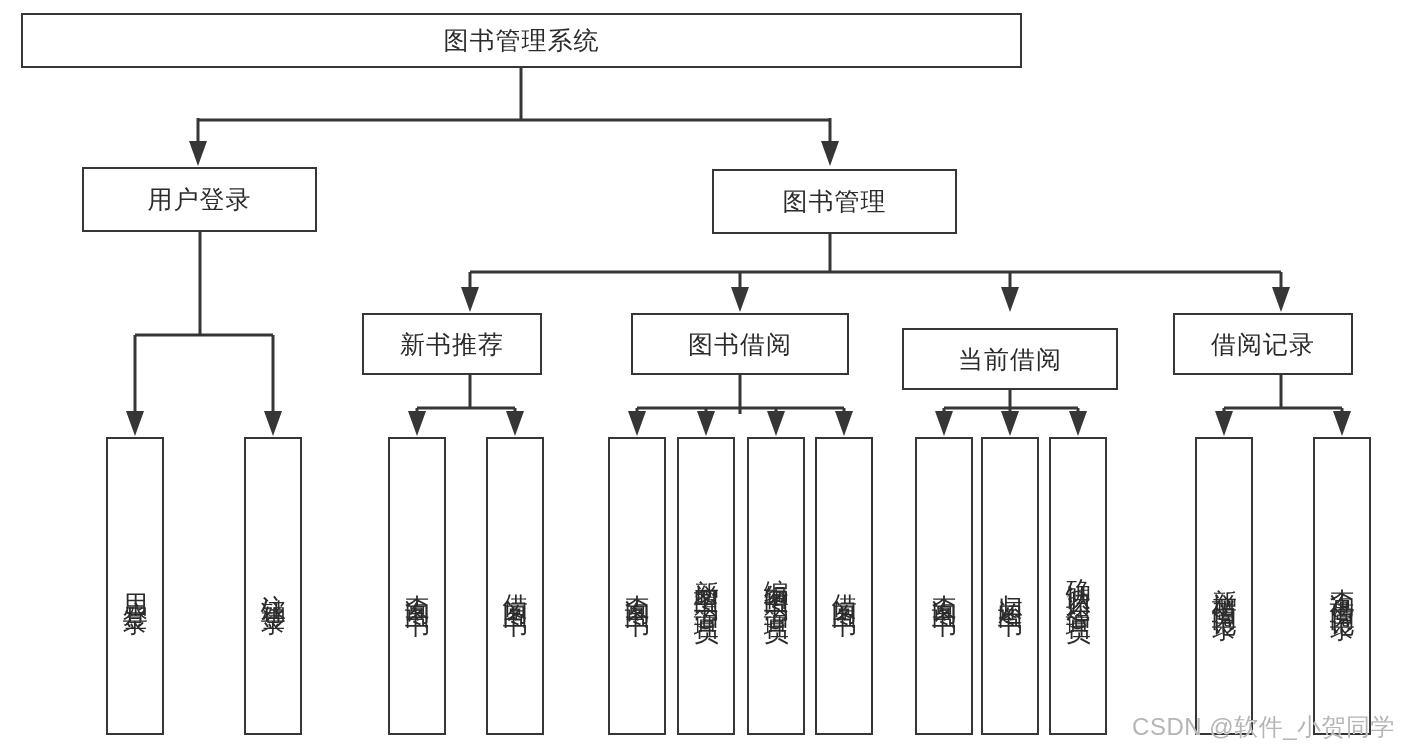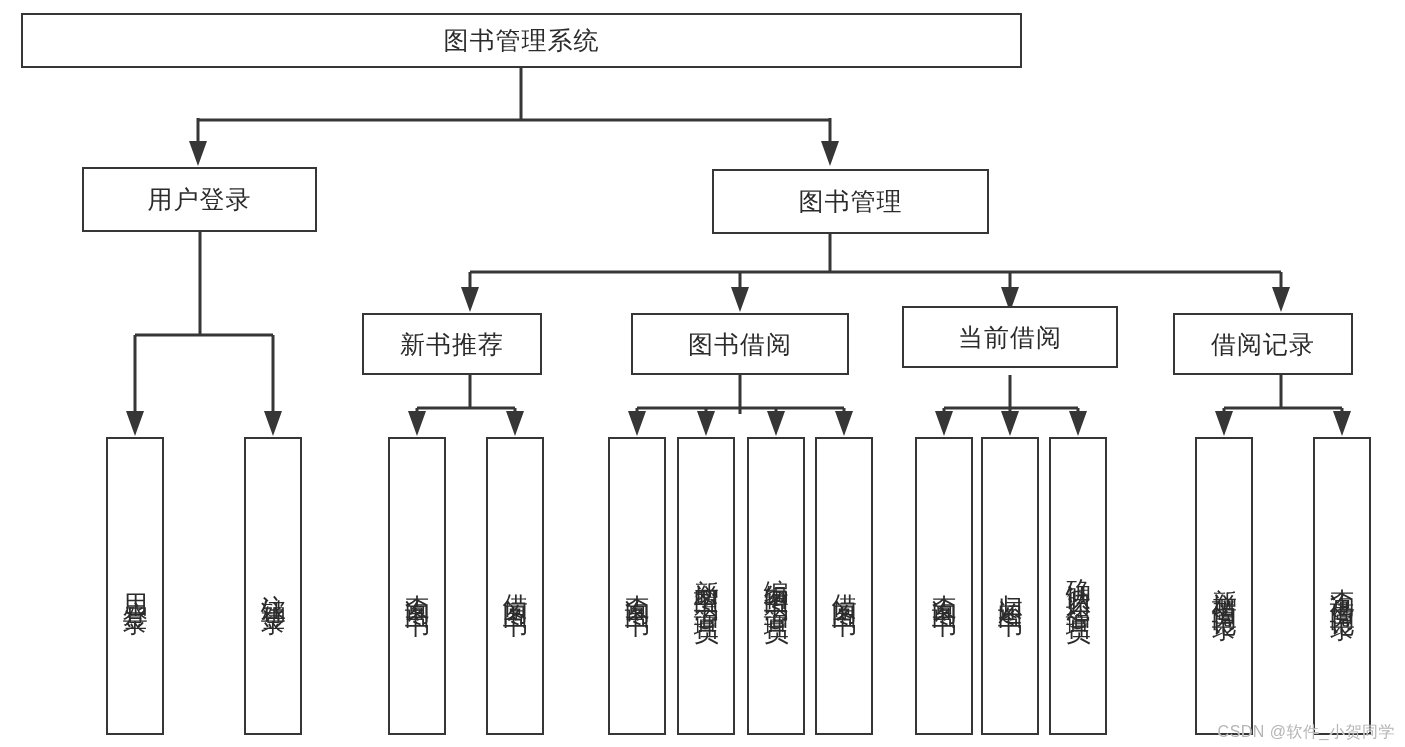--- a/index.html
+++ b/index.html
@@ -28,21 +28,21 @@
   }
   .vtext{
     writing-mode:vertical-rl;
     text-orientation:mixed;
     font-size:25px;letter-spacing:6px;color:#2b2b2b;
     line-height:1.1;white-space:nowrap;
   }
   .watermark{
     position:absolute;z-index:3;
     right:10px;bottom:4px;
-    font-size:16px;color:#b5b5b5;letter-spacing:0.5px;
+    font-size:24px;color:#b5b5b5;letter-spacing:0.5px;
     text-shadow:0 1px 0 rgba(255,255,255,0.85);
     white-space:nowrap;
   }
 </style>
 </head>
 <body>
 
 <div class="stage">
 
   <svg class="wires" width="1405" height="747" viewBox="0 0 1405 747">
@@ -72,25 +72,25 @@
     </g>
     <g>
       <path class="ln" d="M1281,375 V408 M1224,408 H1342 M1224,408 V414 M1342,408 V414"></path>
       <path class="ah" d="M1215,411 h18 L1224,436 Z M1333,411 h18 L1342,436 Z"></path>
     </g>
   </svg>
 
   <div class="hbox" style="left:21px;top:13px;width:1001px;height:55px;">图书管理系统</div>
 
   <div class="hbox" style="left:82px;top:167px;width:235px;height:65px;">用户登录</div>
-  <div class="hbox" style="left:712px;top:169px;width:277px;height:65px;">图书管理</div>
+  <div class="hbox" style="left:712px;top:169px;width:245px;height:65px;">图书管理</div>
 
   <div class="hbox" style="left:362px;top:313px;width:180px;height:62px;">新书推荐</div>
   <div class="hbox" style="left:631px;top:313px;width:218px;height:62px;">图书借阅</div>
-  <div class="hbox" style="left:902px;top:306px;width:216px;height:62px;">当前借阅</div>
+  <div class="hbox" style="left:902px;top:328px;width:216px;height:62px;">当前借阅</div>
   <div class="hbox" style="left:1173px;top:313px;width:180px;height:62px;">借阅记录</div>
 
   <div class="vbox" style="left:106px;top:437px;width:58px;height:298px;">
     <span class="vtext">用户登录</span>
   </div>
   <div class="vbox" style="left:244px;top:437px;width:58px;height:298px;">
     <span class="vtext">注销登录</span>
   </div>
 
   <div class="vbox" style="left:388px;top:437px;width:58px;height:298px;">

